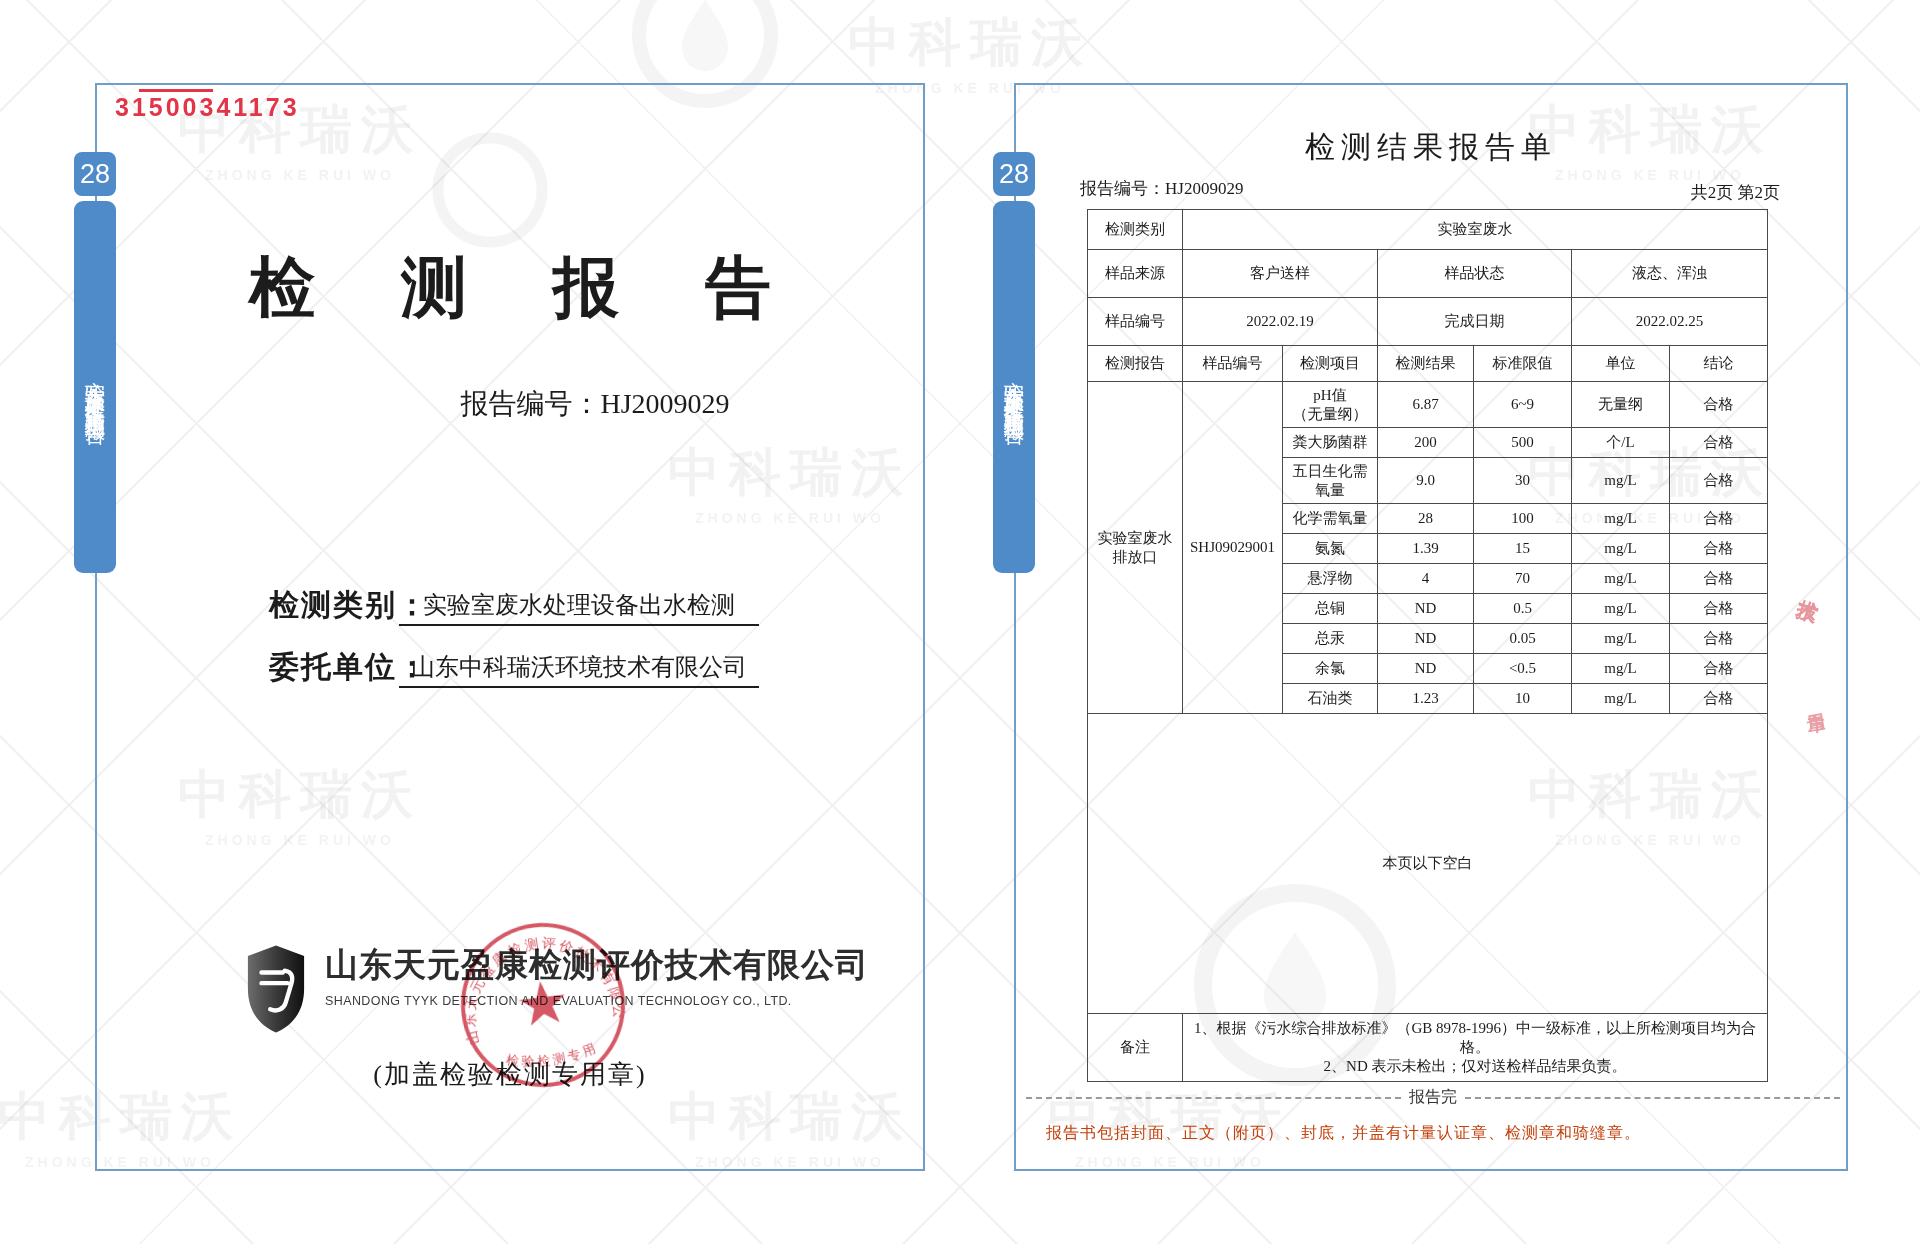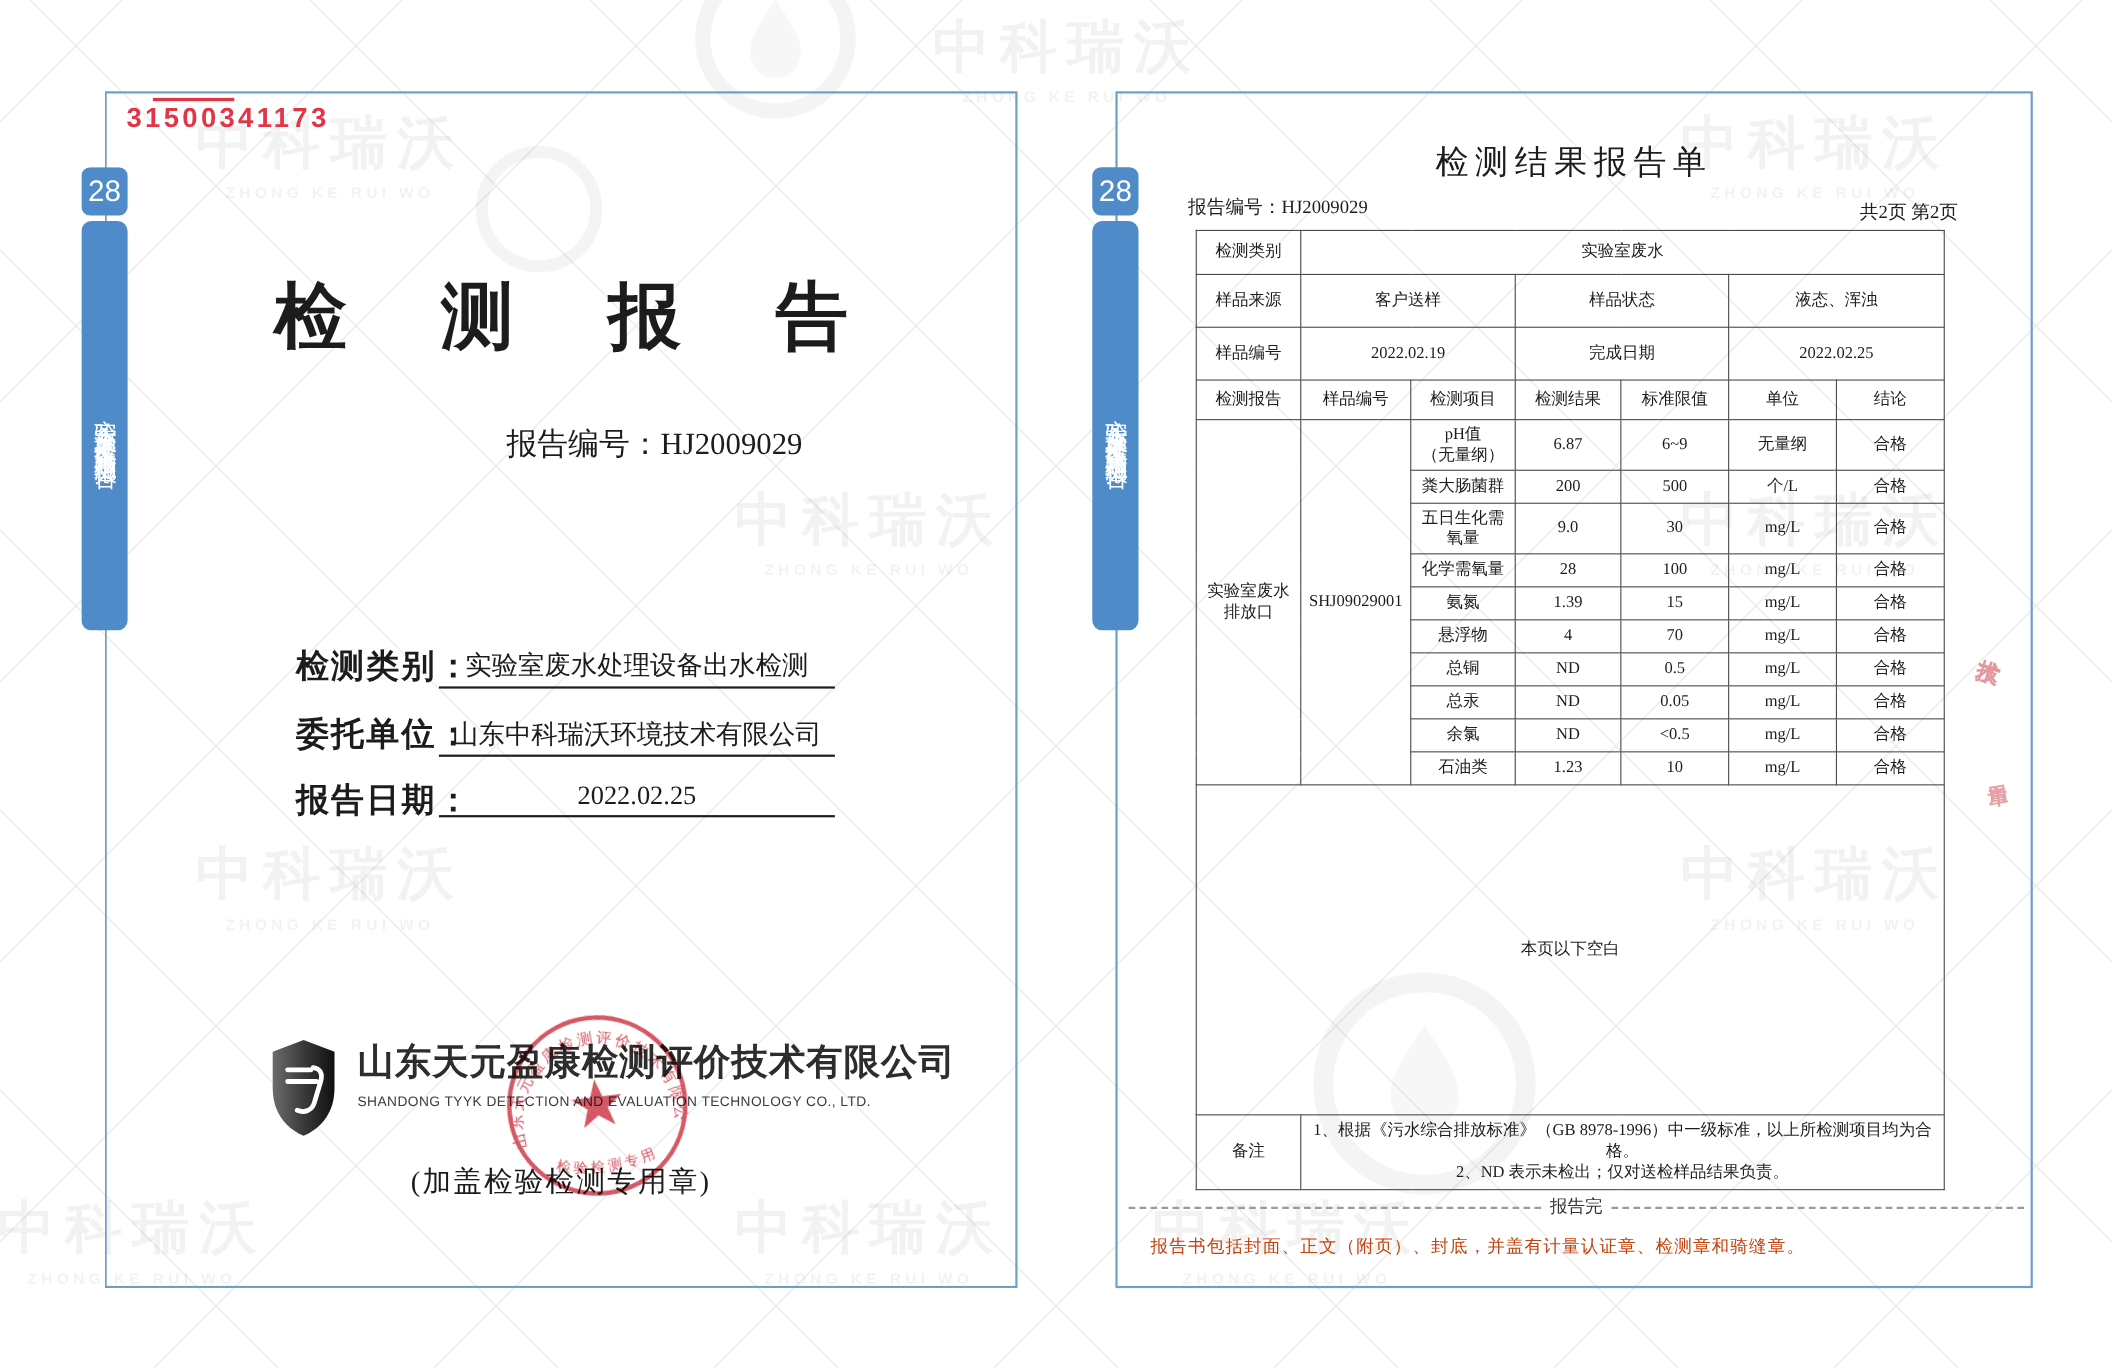--- a/index.html
+++ b/index.html
@@ -155,24 +155,20 @@
   </div>
 
   <div class="field-row" style="top:562px">
     <span class="field-label">委托单位：</span>
     <span class="field-value">山东中科瑞沃环境技术有限公司</span>
   </div>
   <div class="field-row" style="top:500px">
     <span class="field-label">检测类别：</span>
     <span class="field-value">实验室废水处理设备出水检测</span>
   </div>
-  <div class="field-row" style="top:622px">
-    <span class="field-label">报告日期：</span>
-    <span class="field-value">2022.02.25</span>
-  </div>
 
   <div class="company-row">
     <svg width="62" height="92" viewBox="0 0 64 94">
       <defs>
           <linearGradient id="shg" x1="0" y1="0" x2="1" y2="0">
         <stop offset="0" stop-color="#6c6c6c"></stop>
             <stop offset=".5" stop-color="#3a3a3a"></stop>
             <stop offset="1" stop-color="#101010"></stop>
       </linearGradient>
         </defs>

